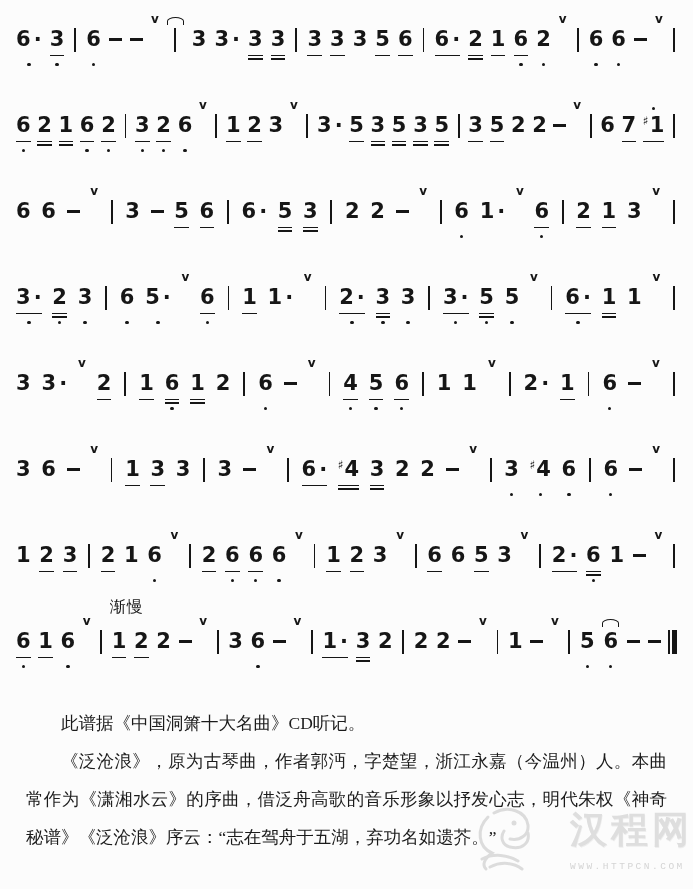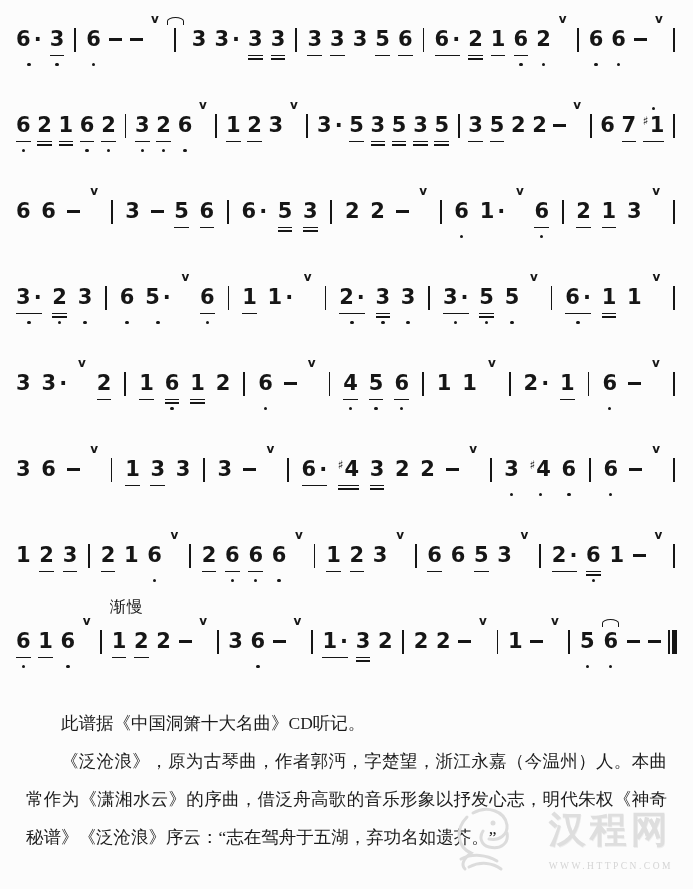--- a/index.html
+++ b/index.html
@@ -79,36 +79,36 @@
     font-size:17.5px;
     line-height:38px;
     color:#1b1b1b;
     text-align:justify;
   }
   .notes p{text-indent:2em;}
   .notes p + p{margin-top:0;}
   
   .watermark{
     position:absolute;
-    right:20px;bottom:10px;
+    right:0;bottom:10px;
     display:flex;align-items:center;
     pointer-events:none;
   }
   .wm-logo{margin-right:4px;}
   .wm-text-block{display:flex;flex-direction:column;align-items:flex-start;}
   .wm-name{
     font-family:"Liberation Serif",serif;
     font-size:37px;font-weight:bold;
     color:var(--wm);
     letter-spacing:4px;
     line-height:38px;
     text-shadow:0.5px 0.5px 0 #eee;
   }
   .wm-url{
-    font-family:Liberation Serif, serif;
+    font-family:Liberation Mono, monospace;
     font-size:9.5px;
     color:var(--wm2);
     letter-spacing:2.5px;
     margin-top:12px;
   }
 </style>
 </head>
 <body>
 
 <div class="score">

